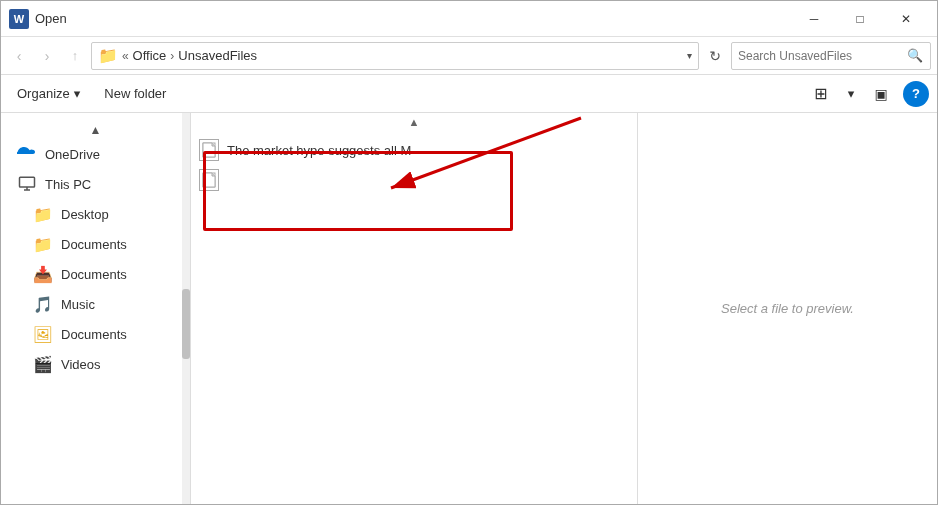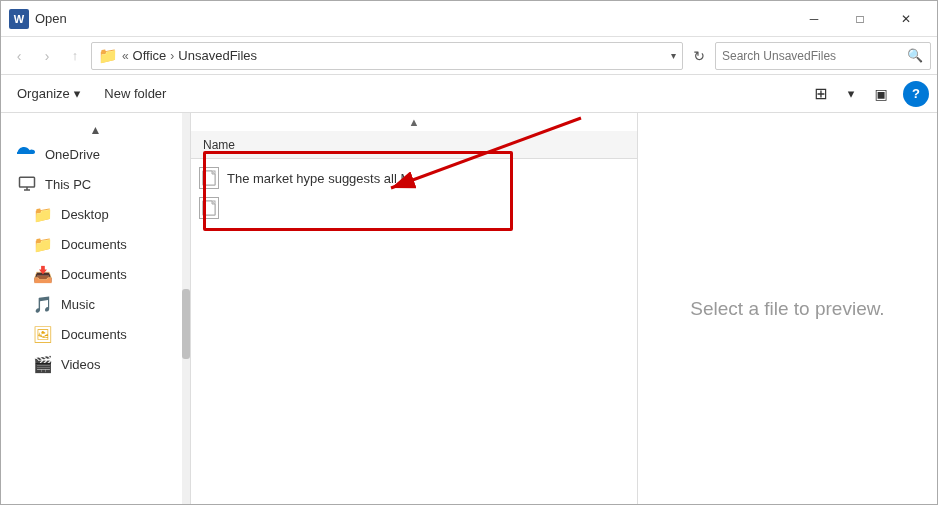--- a/index.html
+++ b/index.html
@@ -124,21 +124,21 @@
       height: 24px;
       display: flex;
       align-items: center;
       justify-content: center;
       cursor: pointer;
       color: #555;
       font-size: 14px;
     }
     .search-box {
       height: 28px;
-      width: 216px;
+      width: 200px;
       border: 1px solid #ccc;
       border-radius: 2px;
       display: flex;
       align-items: center;
       padding: 0 6px;
       gap: 4px;
       background: #fff;
     }
     .search-box input {
       border: none;
@@ -318,21 +318,22 @@
       width: 300px;
       min-width: 300px;
       display: flex;
       align-items: center;
       justify-content: center;
       border-left: 1px solid #ddd;
       background: #fff;
     }
     .preview-text {
       color: #999;
-      font-size: 19px;
+      font-size: 13px;
+      font-style: italic;
     }
 
     
     .file-area-wrapper {
       position: relative;
       display: flex;
       flex: 1;
       overflow: hidden;
     }
   </style>
@@ -456,23 +457,20 @@
       </div>
     </div>
 
     <div class="file-area-wrapper">
       <div class="file-area">
 
         <div style="display:flex;justify-content:center;padding:3px 0;background:#fff;">
           <span style="font-size:11px;color:#666;">▲</span>
         </div>
 
-        <div class="file-list-header">
-          <span class="col-header col-name">Name</span>
-        </div>
 
         <div class="file-list">
           <div class="file-item">
             <div class="file-item-icon">
               <svg width="14" height="16" viewBox="0 0 14 16">
                   <rect x="1" y="1" width="12" height="14" fill="white" stroke="#aaa" stroke-width="1"></rect>
                   <path d="M1 1 L10 1 L13 4 L13 15 L1 15 Z" fill="white" stroke="#aaa" stroke-width="1"></path>
                   <path d="M10 1 L10 4 L13 4" fill="#ddd" stroke="#aaa" stroke-width="1"></path>
                 </svg>
             </div>

